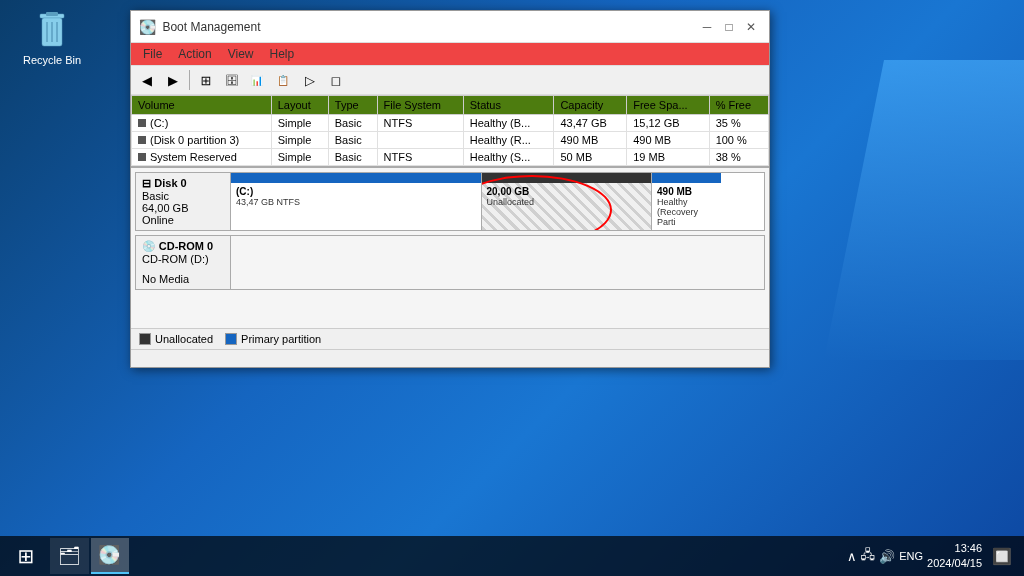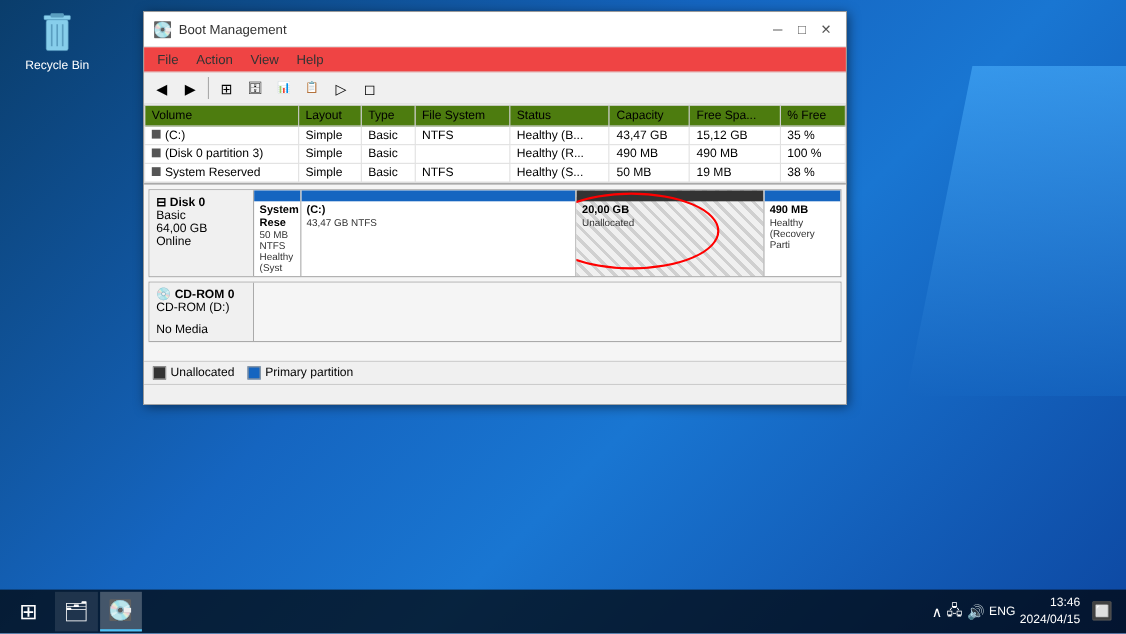--- a/index.html
+++ b/index.html
@@ -447,26 +447,20 @@
 
         <div class="disk-row">
           <div class="disk-label">
             <div class="disk-label-title">⊟ Disk 0</div>
             <div>Basic</div>
             <div>64,00 GB</div>
             <div>Online</div>
           </div>
           <div class="disk-partitions">
 
-            <div class="partition" style="width:8%;">
-              <div class="part-header part-header-blue"></div>
-              <div class="partition-name">System Rese</div>
-              <div class="partition-info">50 MB NTFS</div>
-              <div class="partition-info">Healthy (Syst</div>
-            </div>
 
             <div class="partition" style="width:47%;">
               <div class="part-header part-header-blue"></div>
               <div class="partition-name">(C:)</div>
               <div class="partition-info">43,47 GB NTFS</div>
             </div>
 
             <div class="partition part-unallocated" style="width:32%; position:relative;">
               <div class="part-header part-header-dark"></div>
               <div class="partition-name">20,00 GB</div>

